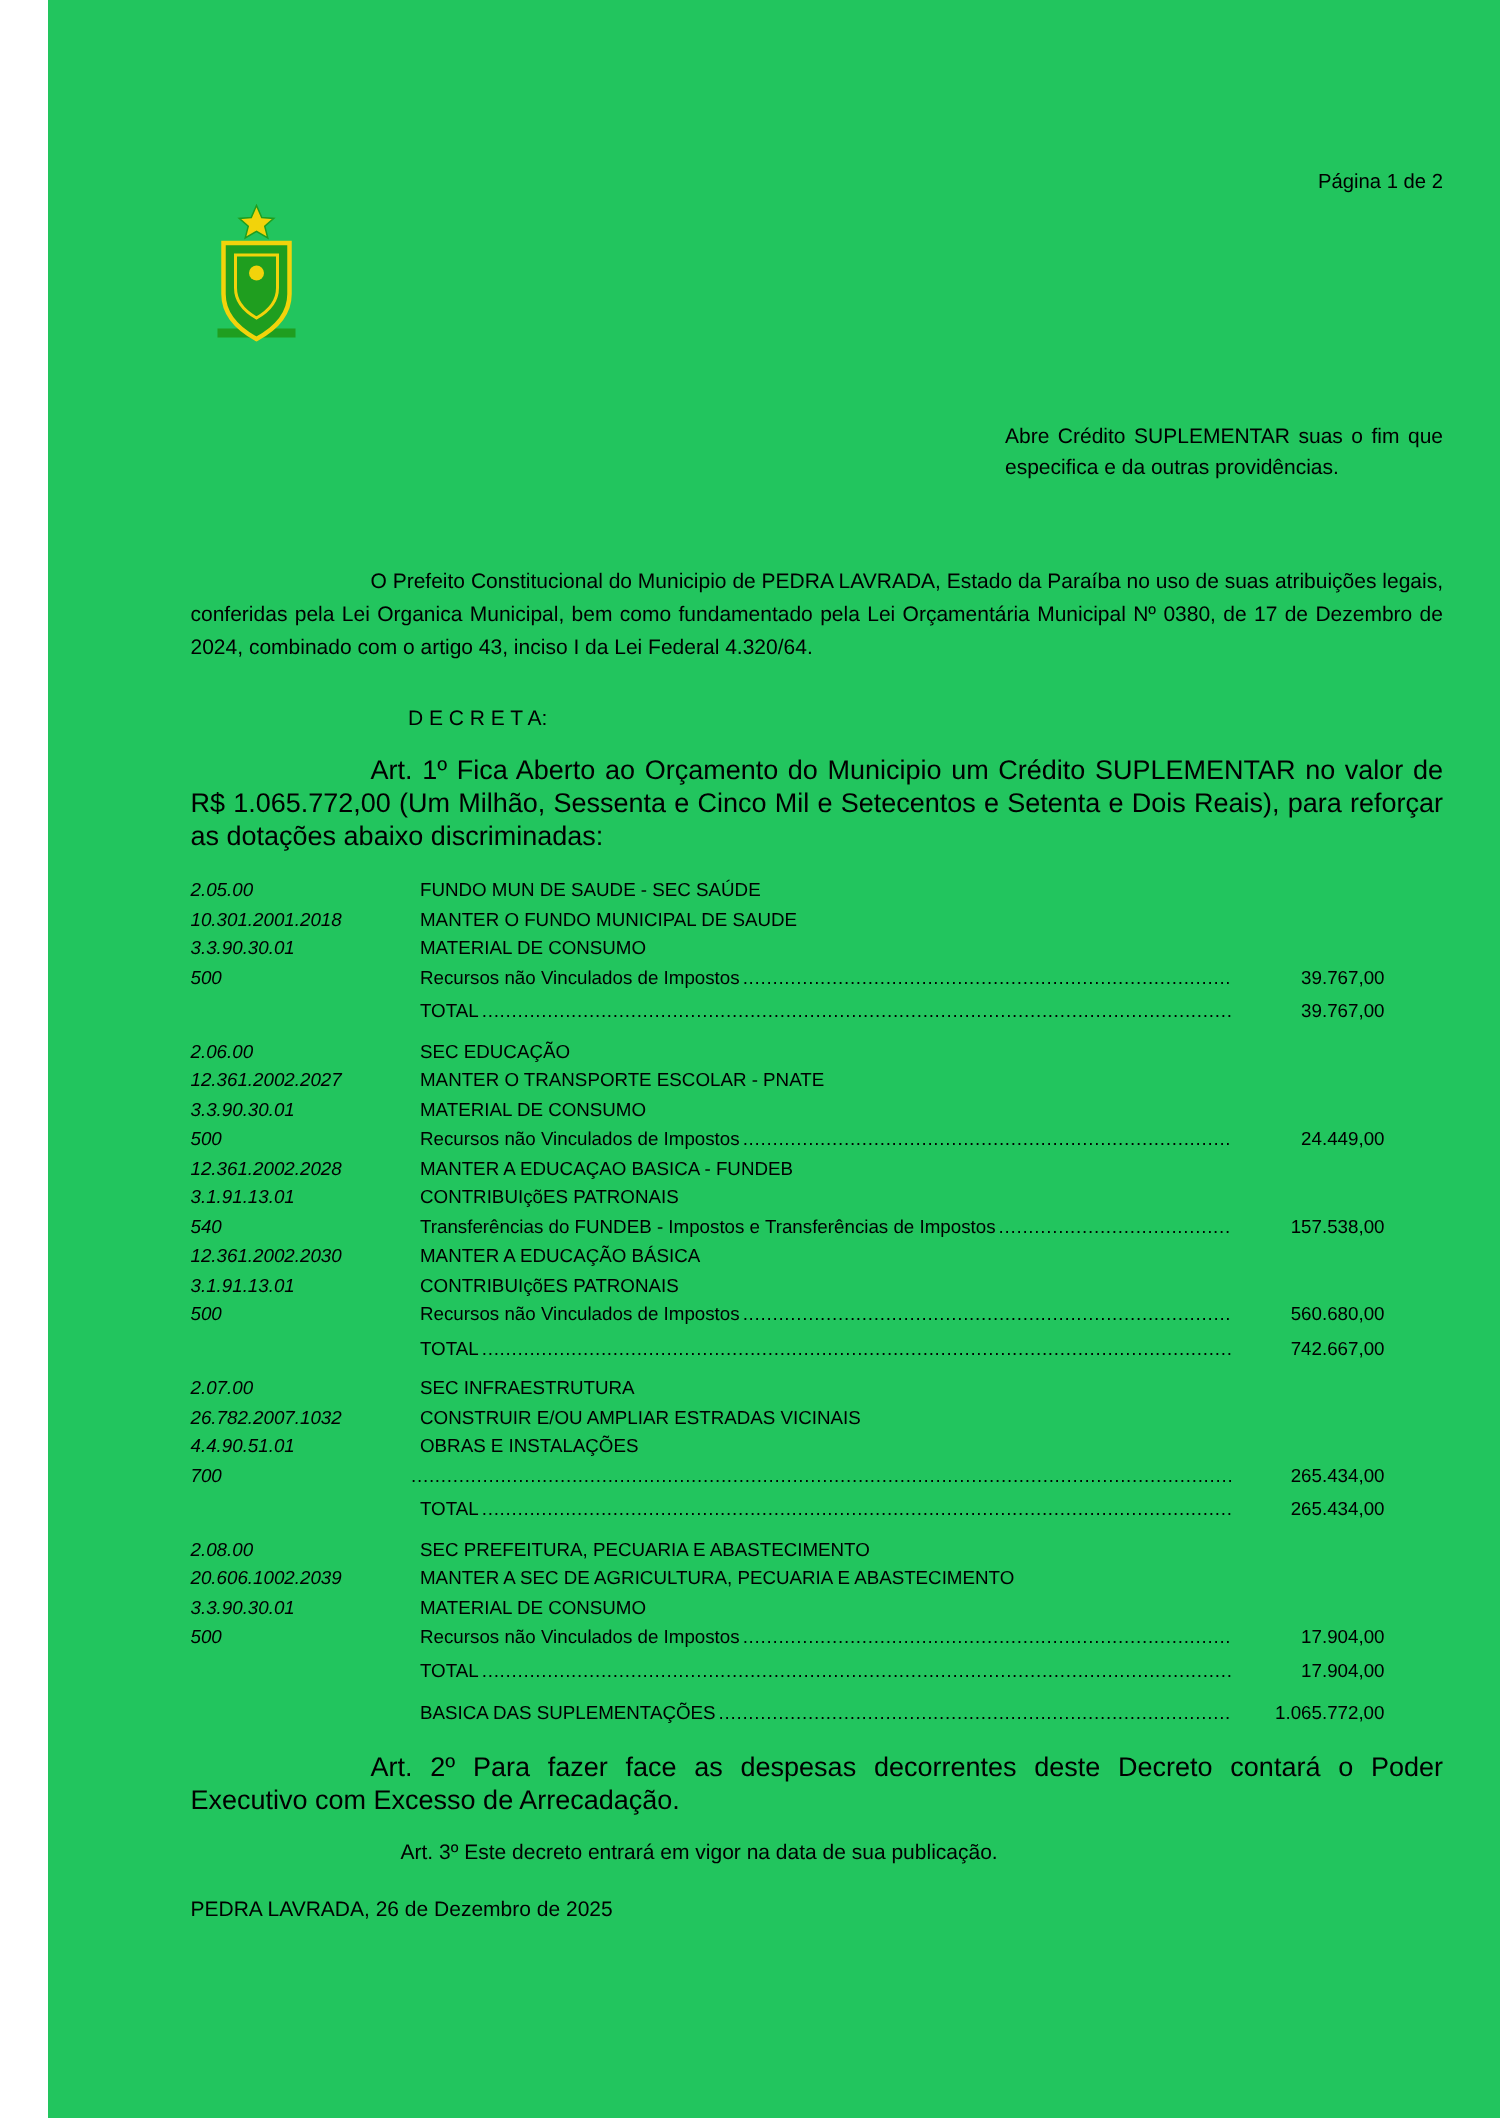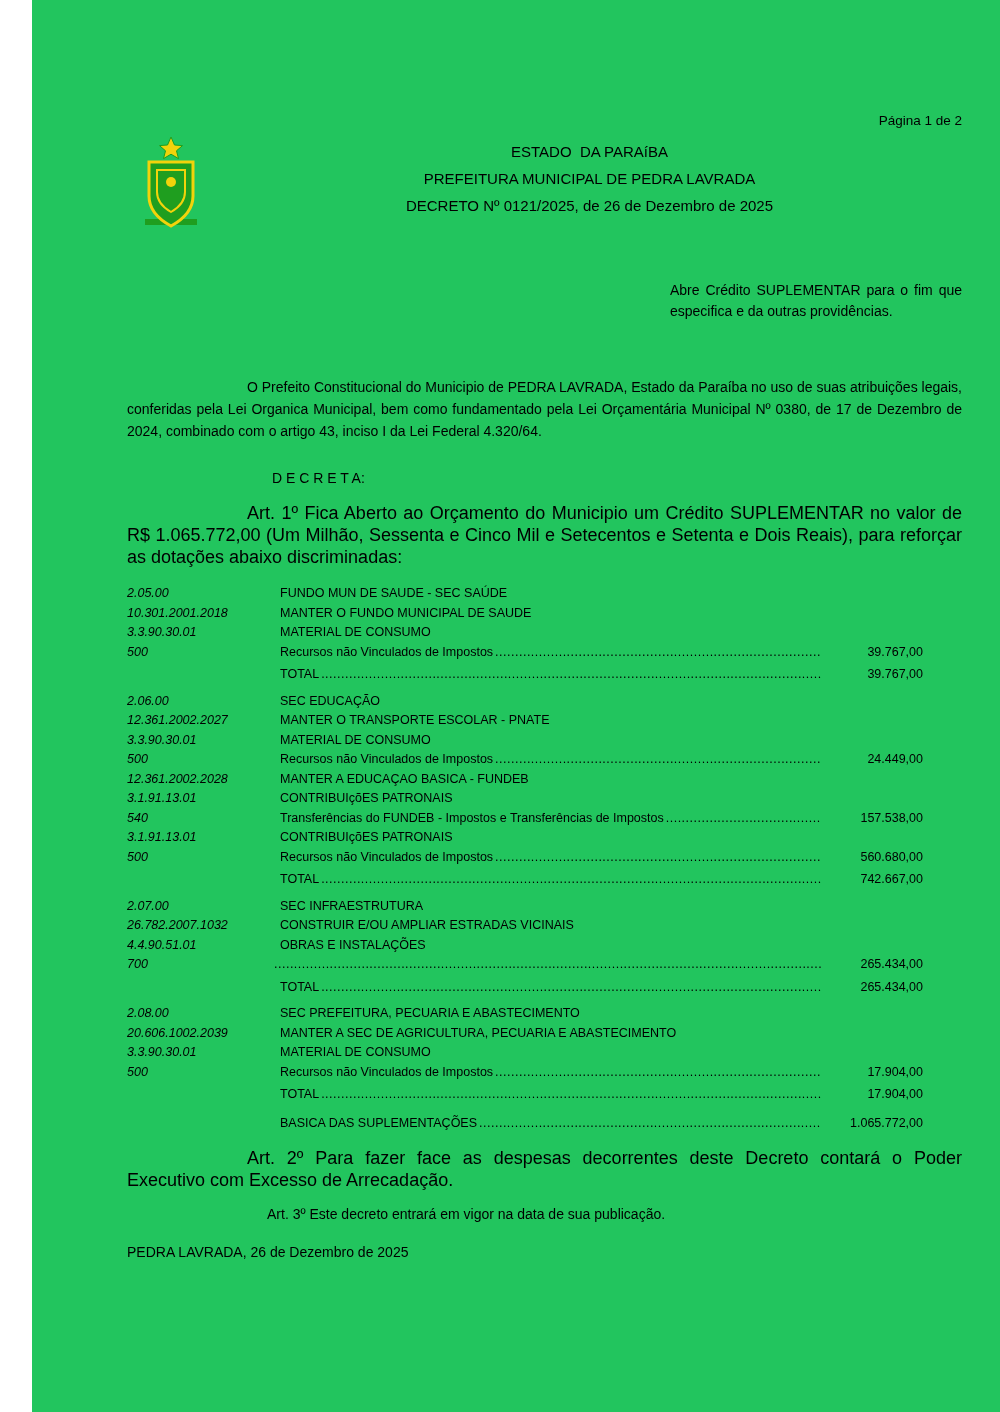--- a/index.html
+++ b/index.html
@@ -135,28 +135,23 @@
   <div class="header">
     <div class="logo">
       <svg viewBox="0 0 60 94" xmlns="http://www.w3.org/2000/svg">
         <path d="M4 86 h52" style="stroke:var(--logo-green)" stroke-width="6" fill="none"></path>
         <polygon points="30,1 33.5,9 41.5,9.6 35.5,14.8 37.5,22.6 30,18.2 22.5,22.6 24.5,14.8 18.5,9.6 26.5,9" style="fill:var(--logo-yellow);stroke:var(--logo-green)" stroke-width="1"></polygon>
         <path d="M8 26 h44 v34 q0 18 -22 30 q-22 -12 -22 -30 z" style="fill:var(--logo-green);stroke:var(--logo-yellow)" stroke-width="3"></path>
         <path d="M16 34 h28 v22 q0 12 -14 20 q-14 -8 -14 -20 z" style="fill:none;stroke:var(--logo-yellow)" stroke-width="2"></path>
         <circle cx="30" cy="46" r="5" style="fill:var(--logo-yellow)"></circle>
       </svg>
     </div>
-    <div class="header-lines">
-      <div class="hline">ESTADO  DA PARAíBA</div>
-      <div class="hline">PREFEITURA MUNICIPAL DE PEDRA LAVRADA</div>
-      <div class="hline">DECRETO Nº 0121/2025, de 26 de Dezembro de 2025</div>
-    </div>
   </div>
 
-  <p class="summary">Abre Crédito SUPLEMENTAR para o fim que especifica e da outras providências.</p>
+  <p class="summary">Abre Crédito SUPLEMENTAR suas o fim que especifica e da outras providências.</p>
 
   <p class="preamble">O Prefeito Constitucional do Municipio de PEDRA LAVRADA, Estado da Paraíba no uso de suas atribuições legais, conferidas pela Lei Organica Municipal, bem como fundamentado pela Lei Orçamentária Municipal Nº 0380, de 17 de Dezembro de 2024, combinado com o artigo 43, inciso I da Lei Federal 4.320/64.</p>
 
   <p class="decreta">D E C R E T A:</p>
 
   <p class="art art1">Art. 1º Fica Aberto ao Orçamento do Municipio um Crédito SUPLEMENTAR no valor de R$ 1.065.772,00 (Um Milhão, Sessenta e Cinco Mil e Setecentos e Setenta e Dois Reais), para reforçar as dotações abaixo discriminadas:</p>
 
   <div class="table">
       <div class="trow section">
         <span class="code">2.05.00</span>
@@ -208,20 +203,24 @@
         <span class="code">3.1.91.13.01</span>
         <span class="desc">CONTRIBUIçõES PATRONAIS</span>
       </div>
       <div class="trow detail">
         <span class="code">540</span>
         <span class="desc">Transferências do FUNDEB - Impostos e Transferências de Impostos</span>
         <span class="leader"></span>
         <span class="value">157.538,00</span>
       </div>
       <div class="trow line">
+        <span class="code">12.361.2002.2030</span>
+        <span class="desc">MANTER A EDUCAÇÃO BÁSICA</span>
+      </div>
+      <div class="trow line">
         <span class="code">3.1.91.13.01</span>
         <span class="desc">CONTRIBUIçõES PATRONAIS</span>
       </div>
       <div class="trow detail">
         <span class="code">500</span>
         <span class="desc">Recursos não Vinculados de Impostos</span>
         <span class="leader"></span>
         <span class="value">560.680,00</span>
       </div>
       <div class="trow total">

